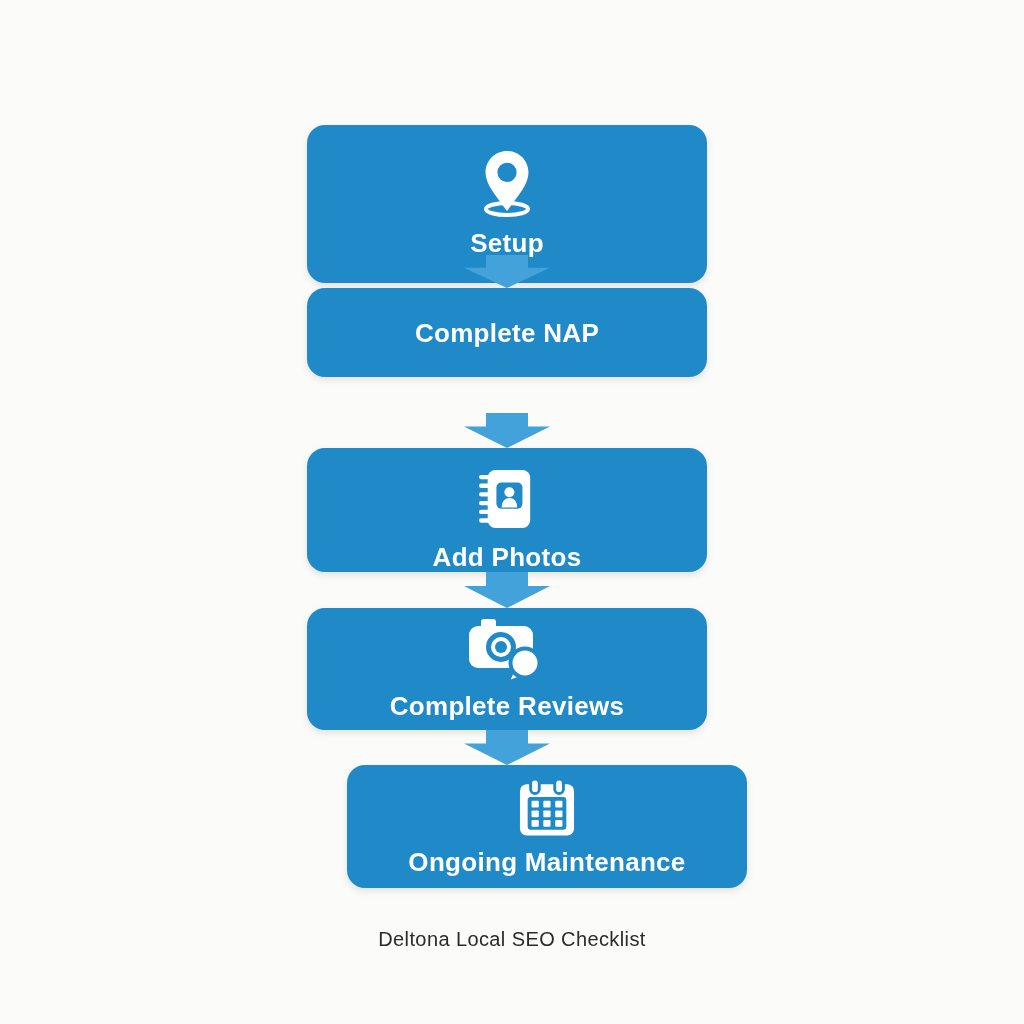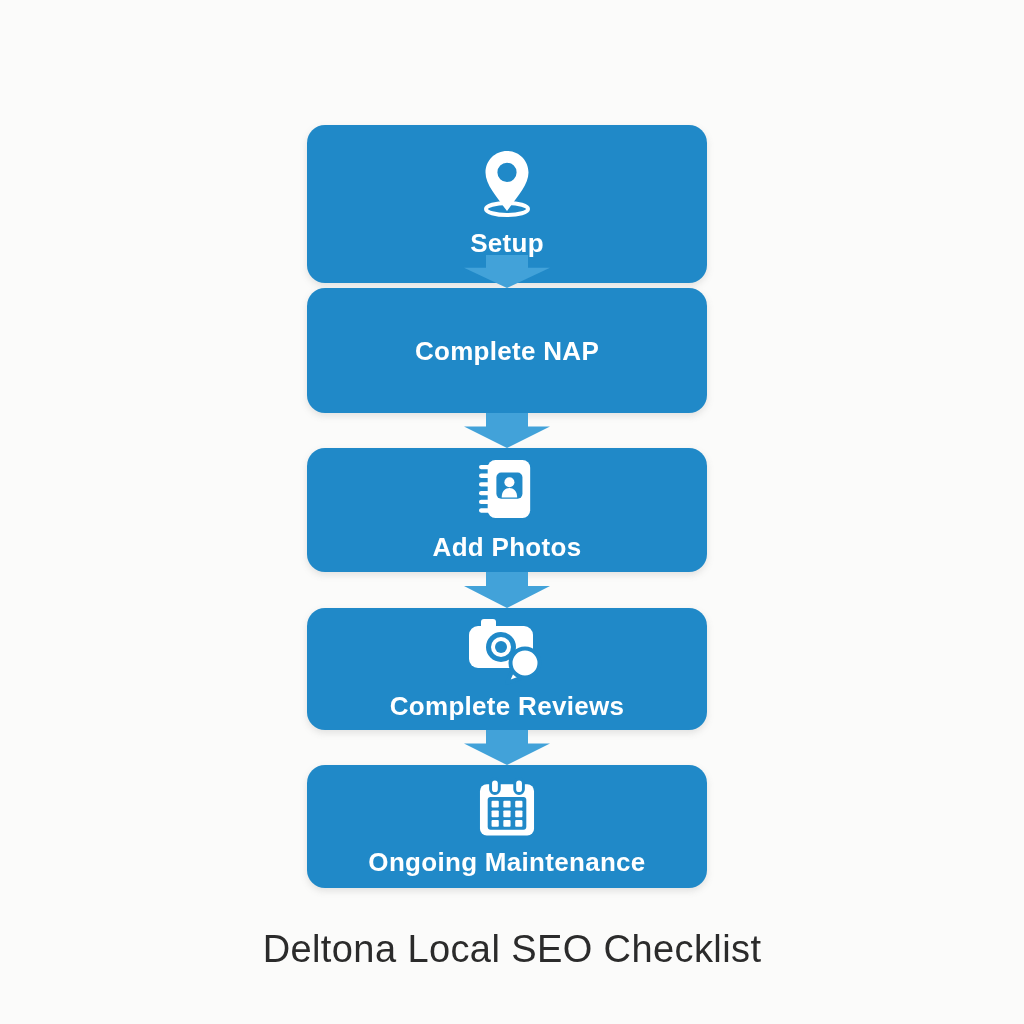--- a/index.html
+++ b/index.html
@@ -42,21 +42,21 @@
     width:86px;
     display:block;
   }
   .caption{
     position:absolute;
     top:928px;
     left:0;
     width:100%;
     text-align:center;
     color:var(--caption);
-    font-size:38px;
+    font-size:20px;
     font-weight:400;
     letter-spacing:0.4px;
   }
 </style>
 </head>
 <body>
 
 <div class="canvas">
 
   <div class="step-box" style="top:125px;height:158px;">
@@ -65,29 +65,29 @@
       <path fill="#ffffff" fill-rule="evenodd" d="M29 0C17 0 7.5 9.5 7.5 21.5 7.5 33.5 18.5 45.5 29 60 39.5 45.5 50.5 33.5 50.5 21.5 50.5 9.5 41 0 29 0zm0 31a9.6 9.6 0 1 1 0-19.2A9.6 9.6 0 0 1 29 31z"></path>
     </svg>
     <div class="icon-gap"></div>
     <div class="step-label">Setup</div>
   </div>
 
   <svg class="flow-arrow" style="top:255px;height:33px;" viewBox="0 0 86 36" preserveAspectRatio="none">
     <polygon points="22,0 64,0 64,14 86,14 43,36 0,14 22,14" fill="var(--arrow)"></polygon>
   </svg>
 
-  <div class="step-box" style="top:288px;height:125px;">
+  <div class="step-box" style="top:288px;height:89px;">
     <div class="step-label">Complete NAP</div>
   </div>
 
   <svg class="flow-arrow" style="top:413px;height:35px;" viewBox="0 0 86 36" preserveAspectRatio="none">
     <polygon points="22,0 64,0 64,14 86,14 43,36 0,14 22,14" fill="var(--arrow)"></polygon>
   </svg>
 
-  <div class="step-box" style="top:448px;height:124px;">
+  <div class="step-box" style="top:448px;height:124px;justify-content:flex-end;">
     <svg class="step-icon" width="56" height="62" viewBox="0 0 58 62">
       <rect x="0" y="5" width="12" height="4.5" rx="2.2" fill="#ffffff"></rect>
       <rect x="0" y="14" width="12" height="4.5" rx="2.2" fill="#ffffff"></rect>
       <rect x="0" y="23" width="12" height="4.5" rx="2.2" fill="#ffffff"></rect>
       <rect x="0" y="32" width="12" height="4.5" rx="2.2" fill="#ffffff"></rect>
       <rect x="0" y="41" width="12" height="4.5" rx="2.2" fill="#ffffff"></rect>
       <rect x="0" y="50" width="12" height="4.5" rx="2.2" fill="#ffffff"></rect>
       <rect x="9" y="0" width="44" height="60" rx="8" fill="#ffffff"></rect>
       <rect x="18" y="13" width="27" height="27" rx="5" fill="var(--box)"></rect>
       <circle cx="31.5" cy="23" r="5.2" fill="#ffffff"></circle>
@@ -112,21 +112,21 @@
       <circle cx="56" cy="46" r="14.5" fill="#ffffff" stroke="var(--box)" stroke-width="4"></circle>
     </svg>
     <div class="icon-gap" style="height:6px;"></div>
     <div class="step-label">Complete Reviews</div>
   </div>
 
   <svg class="flow-arrow" style="top:730px;height:35px;" viewBox="0 0 86 36" preserveAspectRatio="none">
     <polygon points="22,0 64,0 64,14 86,14 43,36 0,14 22,14" fill="var(--arrow)"></polygon>
   </svg>
 
-  <div class="step-box" style="top:765px;height:123px;">
+  <div class="step-box" style="top:765px;height:123px;margin-left:40px;">
     <svg class="step-icon" width="56" height="61" viewBox="0 0 58 62">
       <rect x="1" y="7" width="56" height="53" rx="7" fill="#ffffff"></rect>
       <rect x="12" y="1.5" width="9" height="15" rx="4.5" fill="#ffffff" stroke="var(--box)" stroke-width="3"></rect>
       <rect x="37" y="1.5" width="9" height="15" rx="4.5" fill="#ffffff" stroke="var(--box)" stroke-width="3"></rect>
       <rect x="9" y="20" width="40" height="34" rx="3" fill="var(--box)"></rect>
       <rect x="13" y="24" width="7.5" height="7" rx="1" fill="#ffffff"></rect>
       <rect x="25.2" y="24" width="7.5" height="7" rx="1" fill="#ffffff"></rect>
       <rect x="37.5" y="24" width="7.5" height="7" rx="1" fill="#ffffff"></rect>
       <rect x="13" y="34" width="7.5" height="7" rx="1" fill="#ffffff"></rect>
       <rect x="25.2" y="34" width="7.5" height="7" rx="1" fill="#ffffff"></rect>

